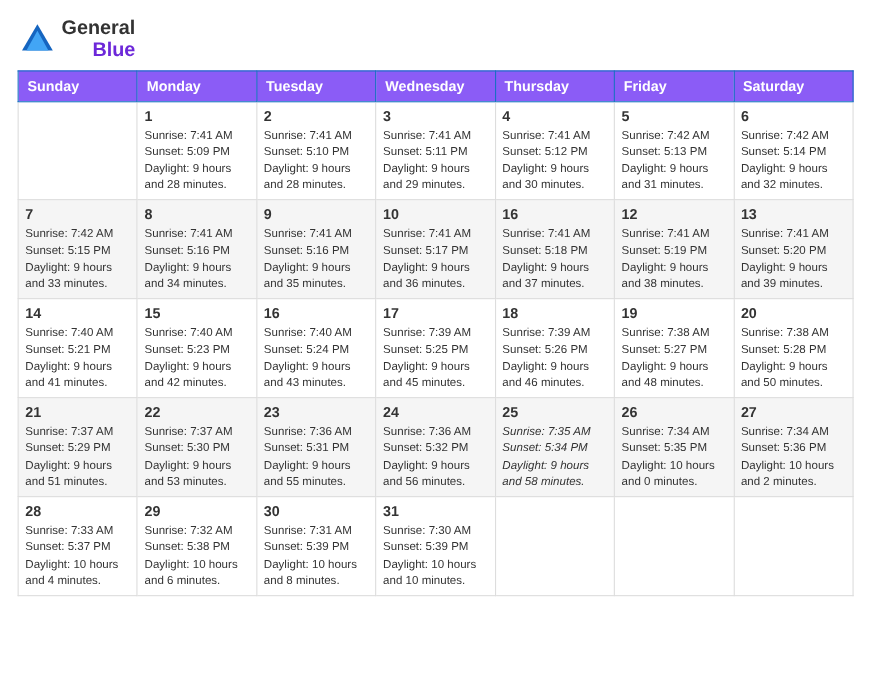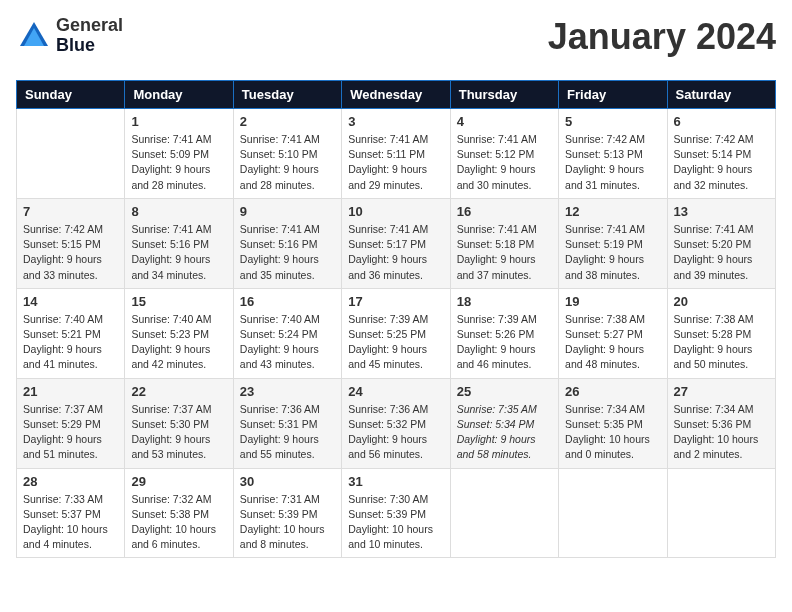--- a/index.html
+++ b/index.html
@@ -7,40 +7,41 @@
       font-family: Arial, sans-serif;
       background: #fff;
       width: 792px;
       min-height: 612px;
       padding: 16px;
     }
     .header-area {
       display: flex;
       justify-content: space-between;
       align-items: flex-start;
-      margin-bottom: 22px;
+      margin-bottom: 8px;
     }
     .logo {
       display: flex;
       align-items: center;
     }
     .logo-text {
       display: flex;
       flex-direction: column;
       line-height: 1.1;
     }
     .logo-general {
       font-size: 18px;
       font-weight: bold;
       color: #333;
     }
     .logo-blue {
       font-size: 18px;
       font-weight: bold;
-      color: #0f172a;
+      color: #6d28d9;
+      text-align: right;
     }
     .logo-icon {
       width: 36px;
       height: 36px;
       margin-right: 4px;
     }
     .title-area {
       text-align: right;
     }
     .month-title {
@@ -51,21 +52,21 @@
     .location-title {
       font-size: 16px;
       color: #555;
     }
     .calendar-table {
       width: 100%;
       border-collapse: collapse;
       border: 1px solid #ccc;
     }
     .calendar-table th {
-      background-color: #0f172a;
+      background-color: #8b5cf6;
       color: #fff;
       padding: 6px 8px;
       font-size: 13px;
       font-weight: bold;
       text-align: left;
       border: 1px solid #1a6fc4;
     }
     .calendar-table td {
       vertical-align: top;
       border: 1px solid #ddd;
@@ -103,21 +104,20 @@
     <svg class="logo-icon" viewBox="0 0 36 36" xmlns="http://www.w3.org/2000/svg">
       <polygon points="18,4 32,28 4,28" fill="#1565c0"></polygon>
       <polygon points="18,10 28,28 8,28" fill="#42a5f5"></polygon>
     </svg>
     <div class="logo-text">
       <span class="logo-general">General</span>
       <span class="logo-blue">Blue</span>
     </div>
   </div>
   <div class="title-area">
-    <div class="month-title">January 2024</div>
   </div>
 </div>
 
 <table class="calendar-table">
   <thead>
     <tr>
     <th>Sunday</th>
         <th>Monday</th>
         <th>Tuesday</th>
         <th>Wednesday</th>

